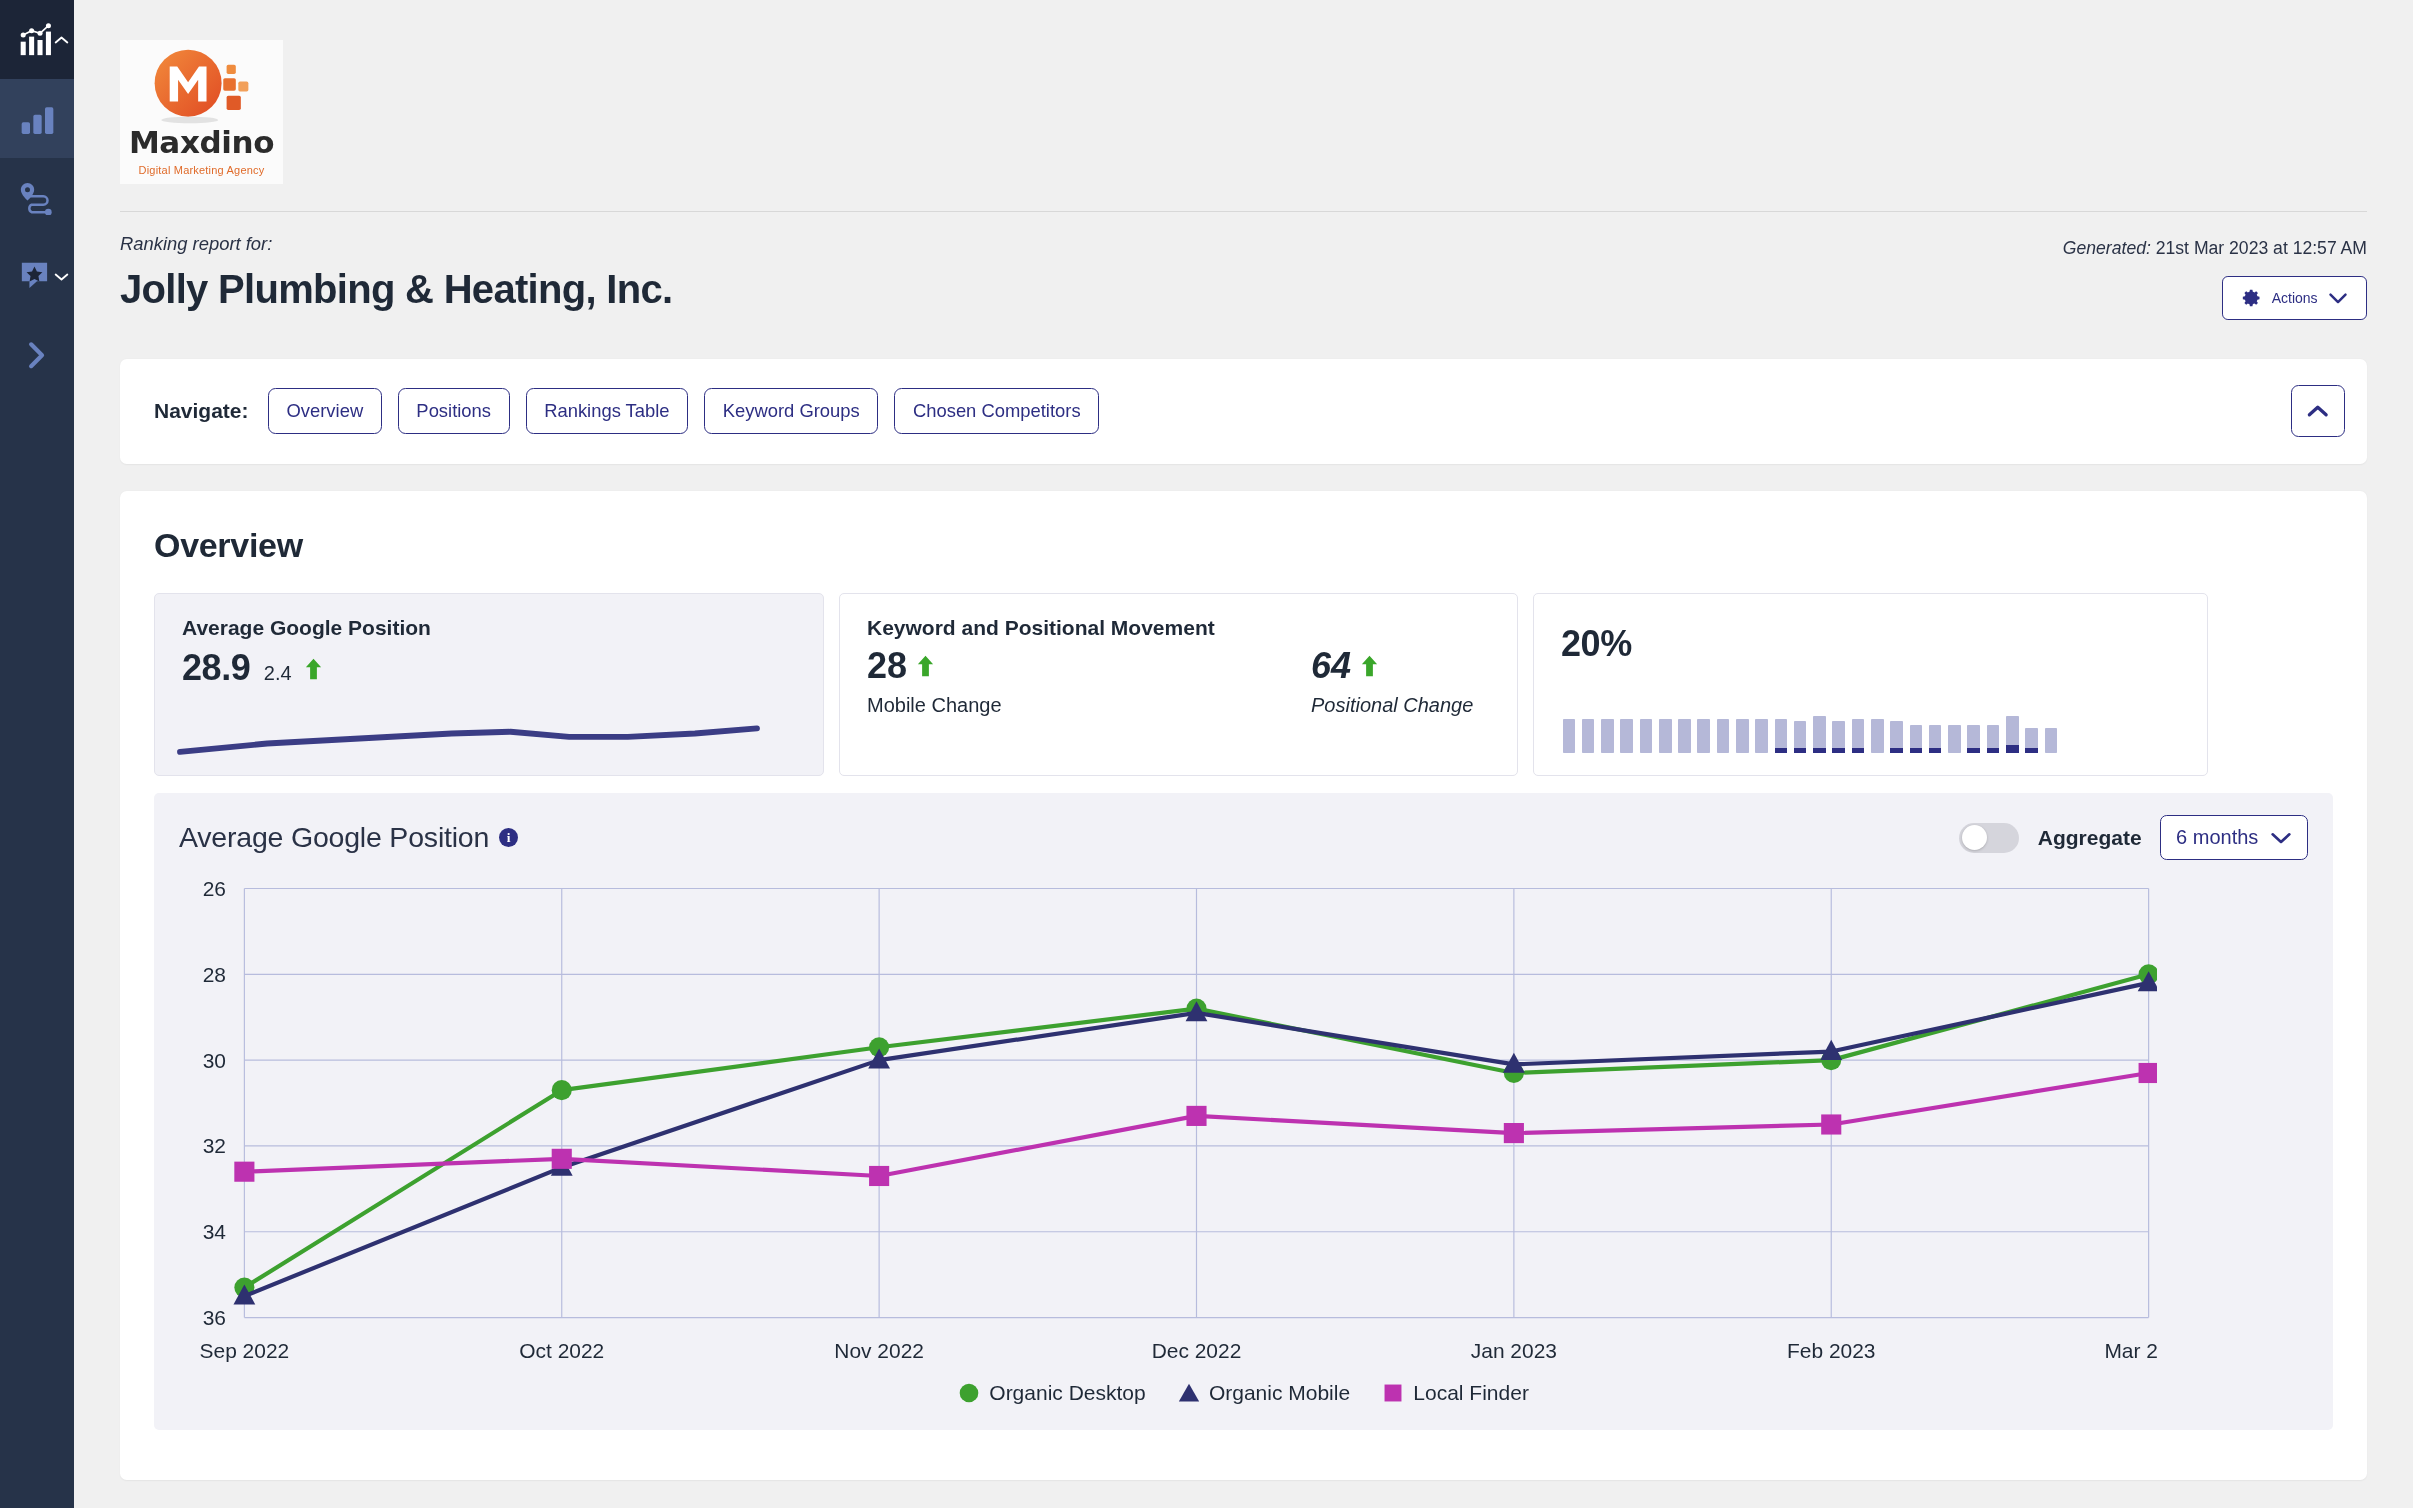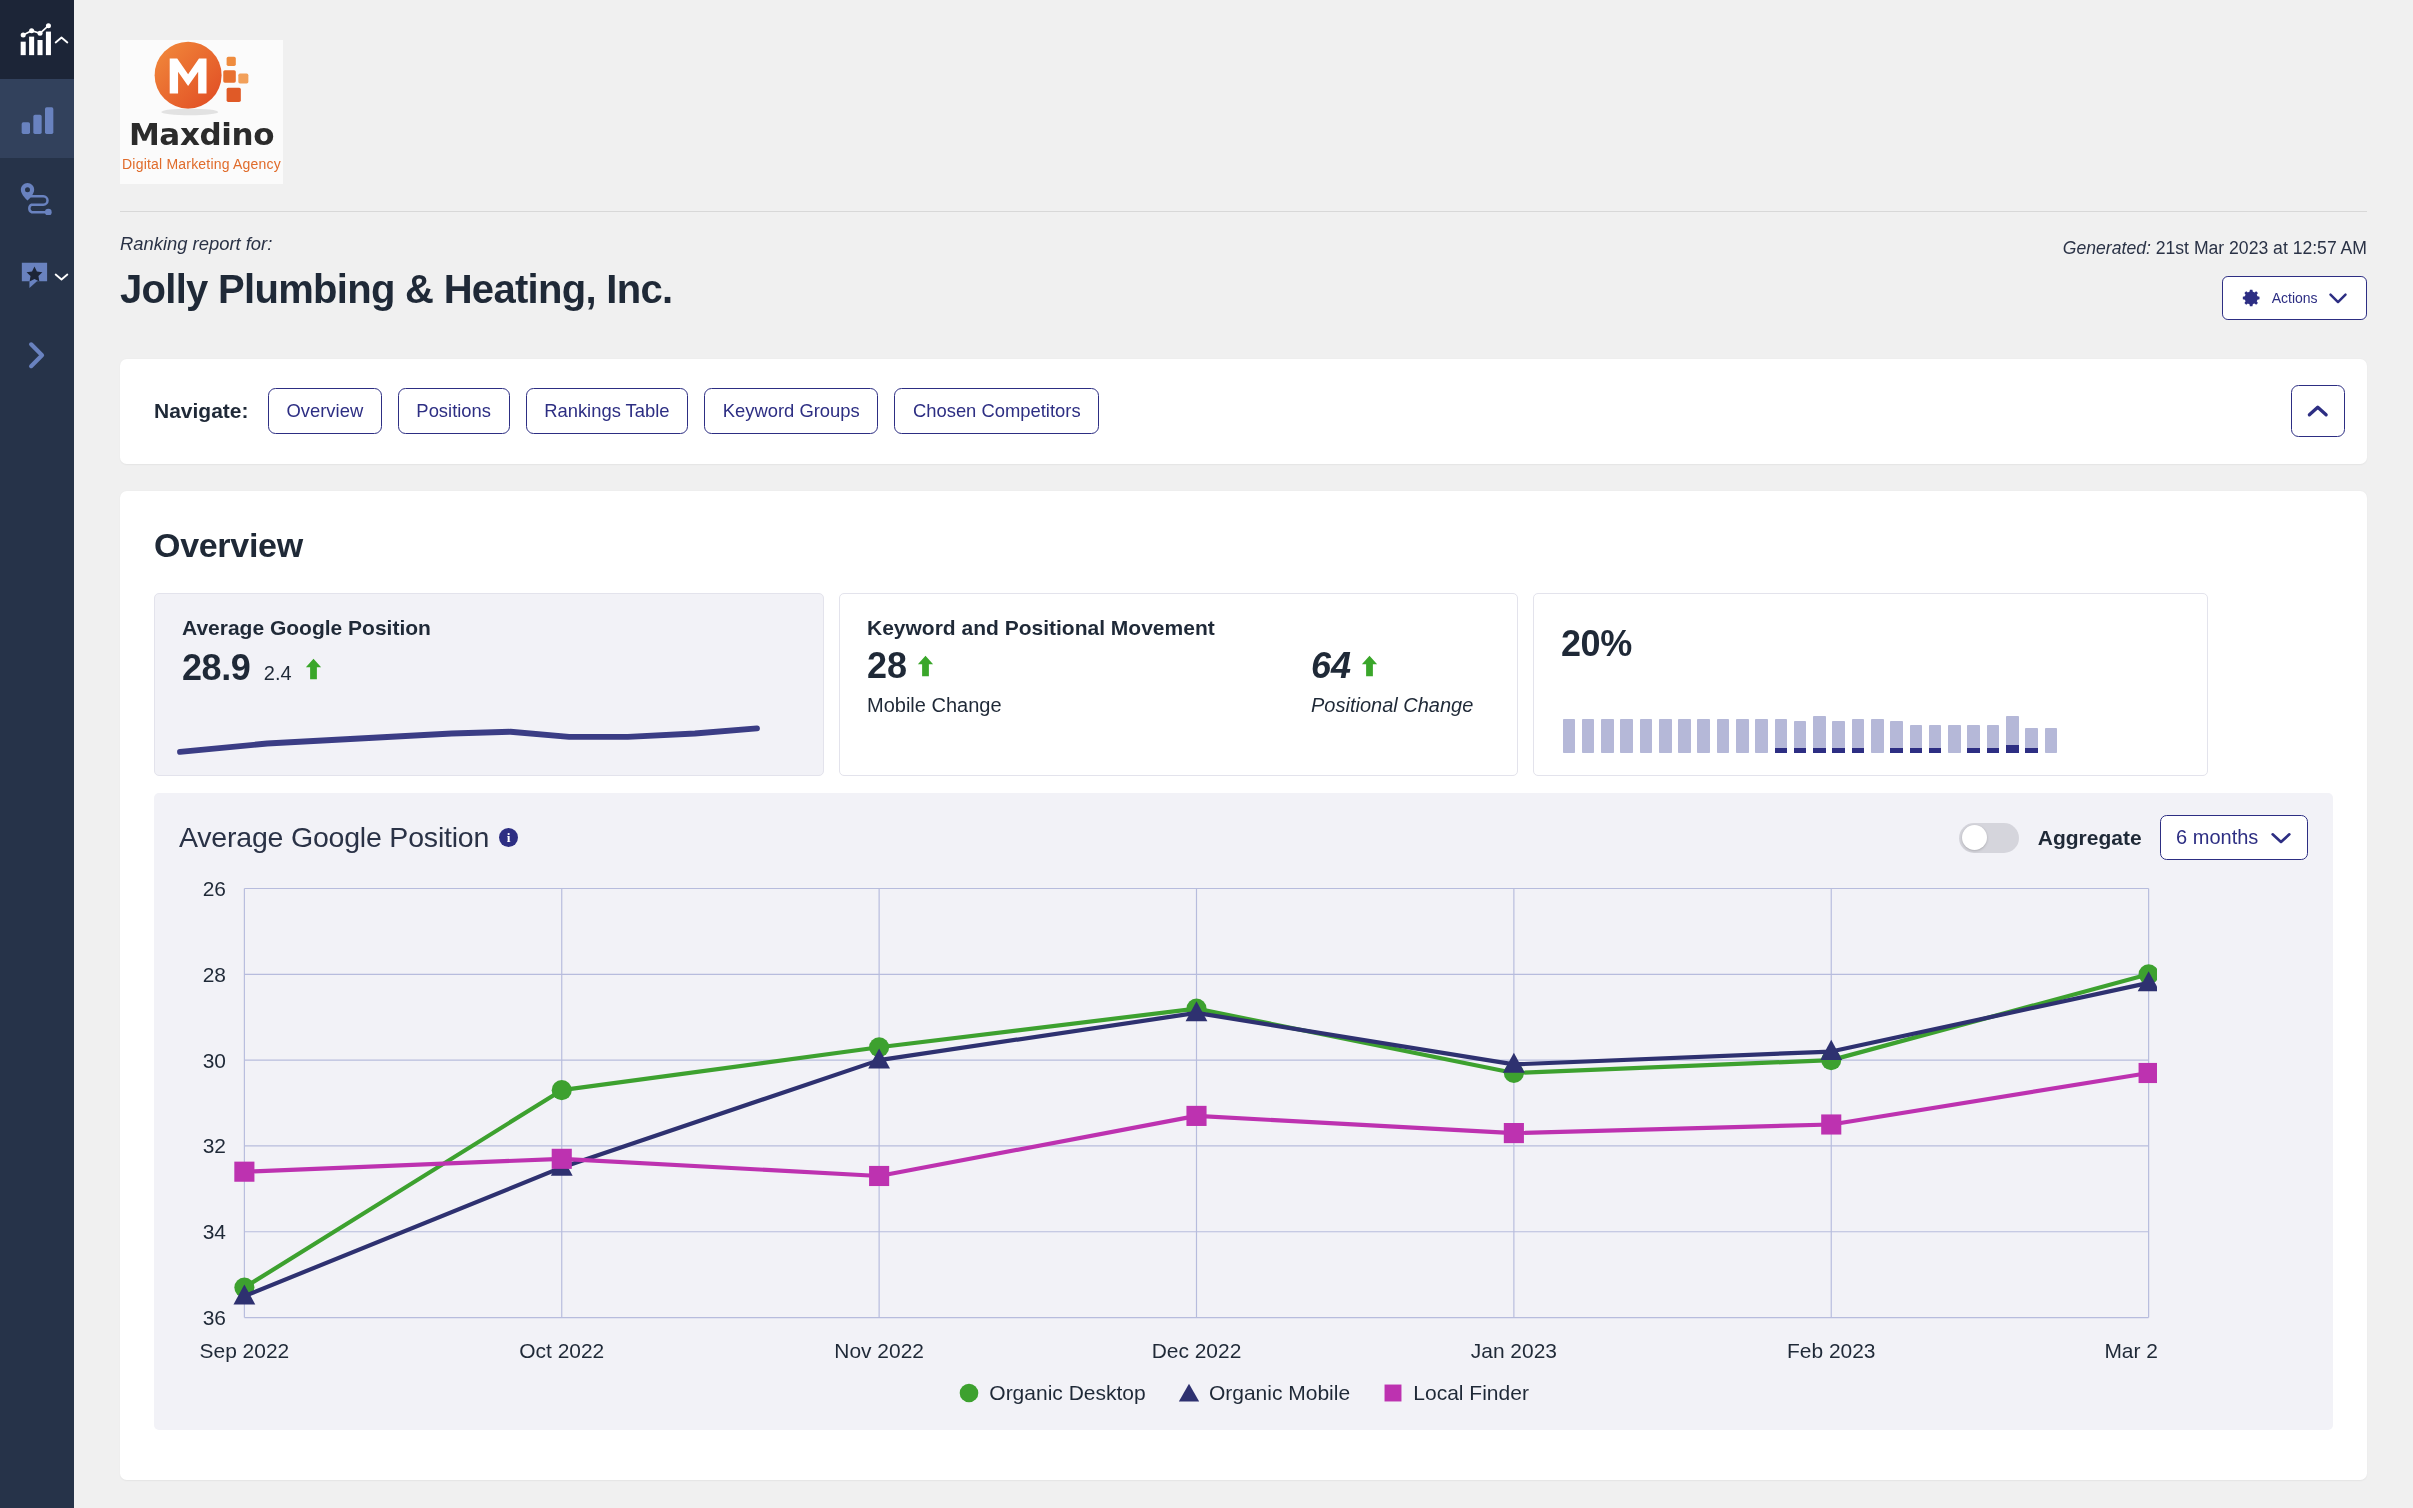--- a/index.html
+++ b/index.html
@@ -30,30 +30,30 @@
 
   
   .main {
     flex: 1 1 auto; height: 1508px; background: #f0f0f0;
     padding: 0 0 0 0; position: relative; overflow: hidden;
   }
 
   .logo-box {
     width: 163px; height: 144px; background: #fbfbfb;
     margin: 40px 0 0 46px; display: flex; flex-direction: column;
-    align-items: center; 
+    align-items: center; justify-content: center;
   }
   .logo-mark { margin-bottom: 1.7px; }
   .logo-word {
     font-family: "DejaVu Sans", sans-serif;
     font-size: 31px; font-weight: 700; color: #2b2b2b; letter-spacing: -0.4px;
     line-height: 1;
   }
   .logo-sub {
-    font-size: 14px; color: #e06b2a; letter-spacing: 0.2px; margin-top: 6px;
+    font-size: 11px; color: #e06b2a; letter-spacing: 0.2px; margin-top: 6px;
   }
 
   .hdr-rule { height: 0.8px; background: #d8d8d8; margin: 27px 46px 0 46px; }
 
   .hdr-row {
     display: flex; align-items: flex-start; justify-content: space-between;
     margin: 21px 46px 0 46px;
   }
   .hdr-left .report-for {
     font-size: 18.4px; color: #2a3246; line-height: 1.2; font-style: italic;

